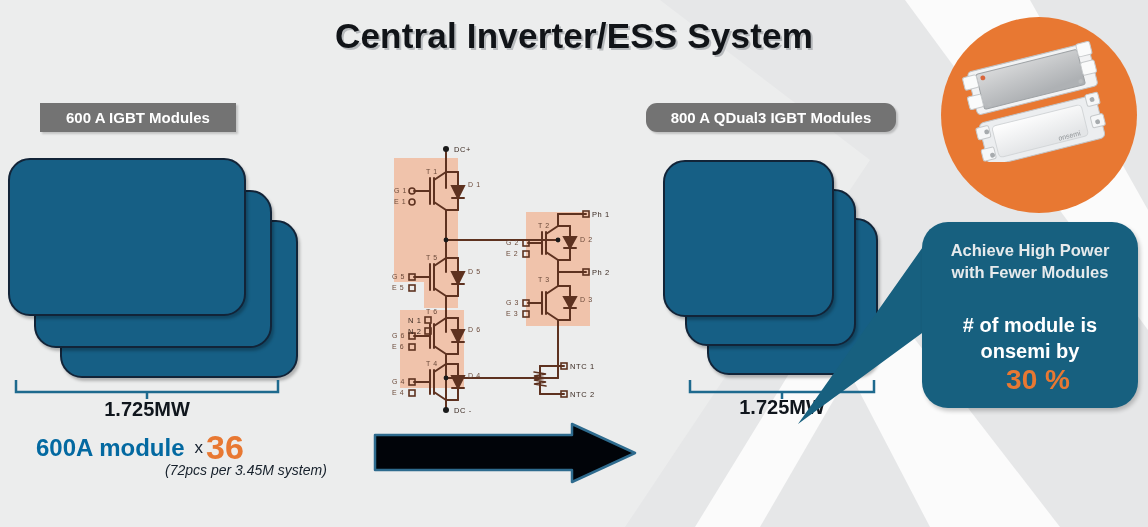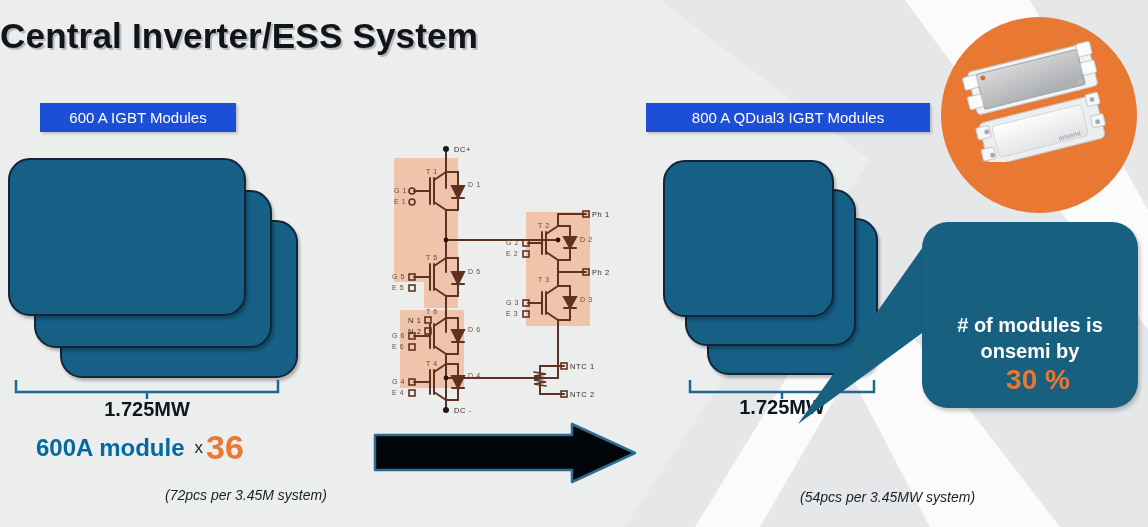--- a/index.html
+++ b/index.html
@@ -11,37 +11,38 @@
     position:relative;
   }
   .stage{position:absolute;left:0;top:0;width:1148px;height:527px;overflow:hidden;}
 
   
   .watermark{position:absolute;left:0;top:0;width:1148px;height:527px;z-index:0;pointer-events:none;}
 
   
   .title{
     position:absolute;left:0;top:16px;width:1148px;
+    text-align:center;
     font-size:35px;font-weight:bold;color:#111418;
     letter-spacing:.2px;
     text-shadow:2px 2px 0 rgba(120,125,130,.45);
     z-index:6;
   }
 
   
   .badge{
     position:absolute;z-index:6;
-    background:#1d4ed8;
+    background:#737373;
     color:#ffffff;
-    font-weight:normal;
+    font-weight:bold;
     display:flex;align-items:center;justify-content:center;
     box-shadow:2px 2px 2px rgba(0,0,0,.18);
   }
   #badge-left{left:40px;top:103px;width:196px;height:29px;font-size:15px;}
-  #badge-right{left:646px;top:103px;width:284px;height:29px;font-size:15px;}
+  #badge-right{left:646px;top:103px;width:250px;height:29px;font-size:15px;border-radius:11px;}
 
   
   .stack{position:absolute;z-index:4;}
   .mod{
     position:absolute;
     background:#165F85;
     border:2px solid #122438;
     border-radius:22px;
     box-sizing:border-box;
     box-shadow:2px 3px 3px rgba(0,0,0,.25);
@@ -71,21 +72,21 @@
 
   
   .countrow{position:absolute;z-index:6;white-space:nowrap;}
   #count-left{left:36px;top:428px;}
   #count-right{left:672px;top:428px;}
   .count-name{font-size:24px;font-weight:bold;color:#0369a1;vertical-align:middle;}
   .count-x{font-size:17px;color:#15202e;vertical-align:middle;padding-left:10px;}
   .count-num{font-size:34px;font-weight:bold;color:#E87832;vertical-align:middle;padding-left:3px;}
   .subnote{
     position:absolute;z-index:6;
-    font-size:14px;font-style:italic;color:#16202b;white-space:nowrap;margin-top:25px;
+    font-size:14px;font-style:italic;color:#16202b;white-space:nowrap;
   }
   #sub-left{left:165px;top:462px;}
   #sub-right{left:800px;top:464px;}
 
   
   #arrow{position:absolute;left:372px;top:422px;width:266px;height:64px;z-index:5;}
 
   
   #circuit{position:absolute;left:380px;top:142px;width:240px;height:280px;z-index:5;}
 
@@ -335,29 +336,32 @@
     <div class="mod m2"></div>
     <div class="mod m1"></div>
   </div>
 
   <svg class="dim" id="dim-right" viewBox="0 0 188 22">
     <path d="M2,2 L2,14 L186,14 L186,2" fill="none" stroke="#1E6A8E" stroke-width="2.5"></path>
     <line x1="94" y1="14" x2="94" y2="21" stroke="#1E6A8E" stroke-width="2.5"></line>
   </svg>
   <div class="dim-label" id="dimlabel-right">1.725MW</div>
 
-  <div class="subnote" id="sub-right">(54pcs per 3.45MW system)</div>
 
   <svg id="callout-tail" viewBox="0 0 230 200">
     <polygon points="152,6 214,6 214,120 175,120 168,86 18,196" fill="#17607F"></polygon>
   </svg>
 
   <div id="callout"></div>
+  <div class="co-head">
+    <span>Achieve High Power</span><br>
+    <span>with Fewer Modules</span>
+  </div>
   <div class="co-body">
-    <span># of modules is</span><br>
+    <span># of module is</span><br>
     <span>onsemi by</span>
   </div>
   <div class="co-pct">30 %</div>
 
   <div id="product-circle"></div>
   <svg id="product-photo" viewBox="0 0 176 132">
     <defs>
       <linearGradient id="metalg" x1="0" y1="0" x2="0.4" y2="1">
         <stop offset="0" stop-color="#d9dadb"></stop>
         <stop offset="0.5" stop-color="#c3c5c7"></stop>

